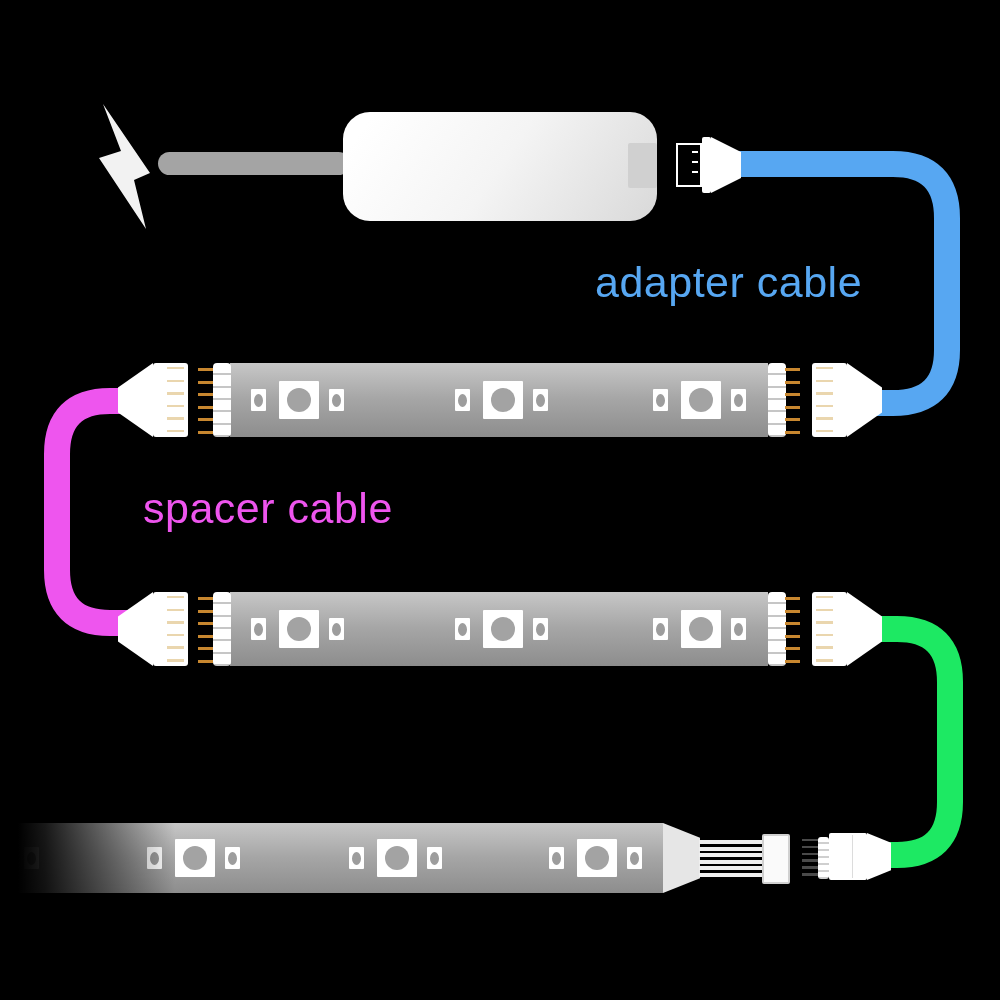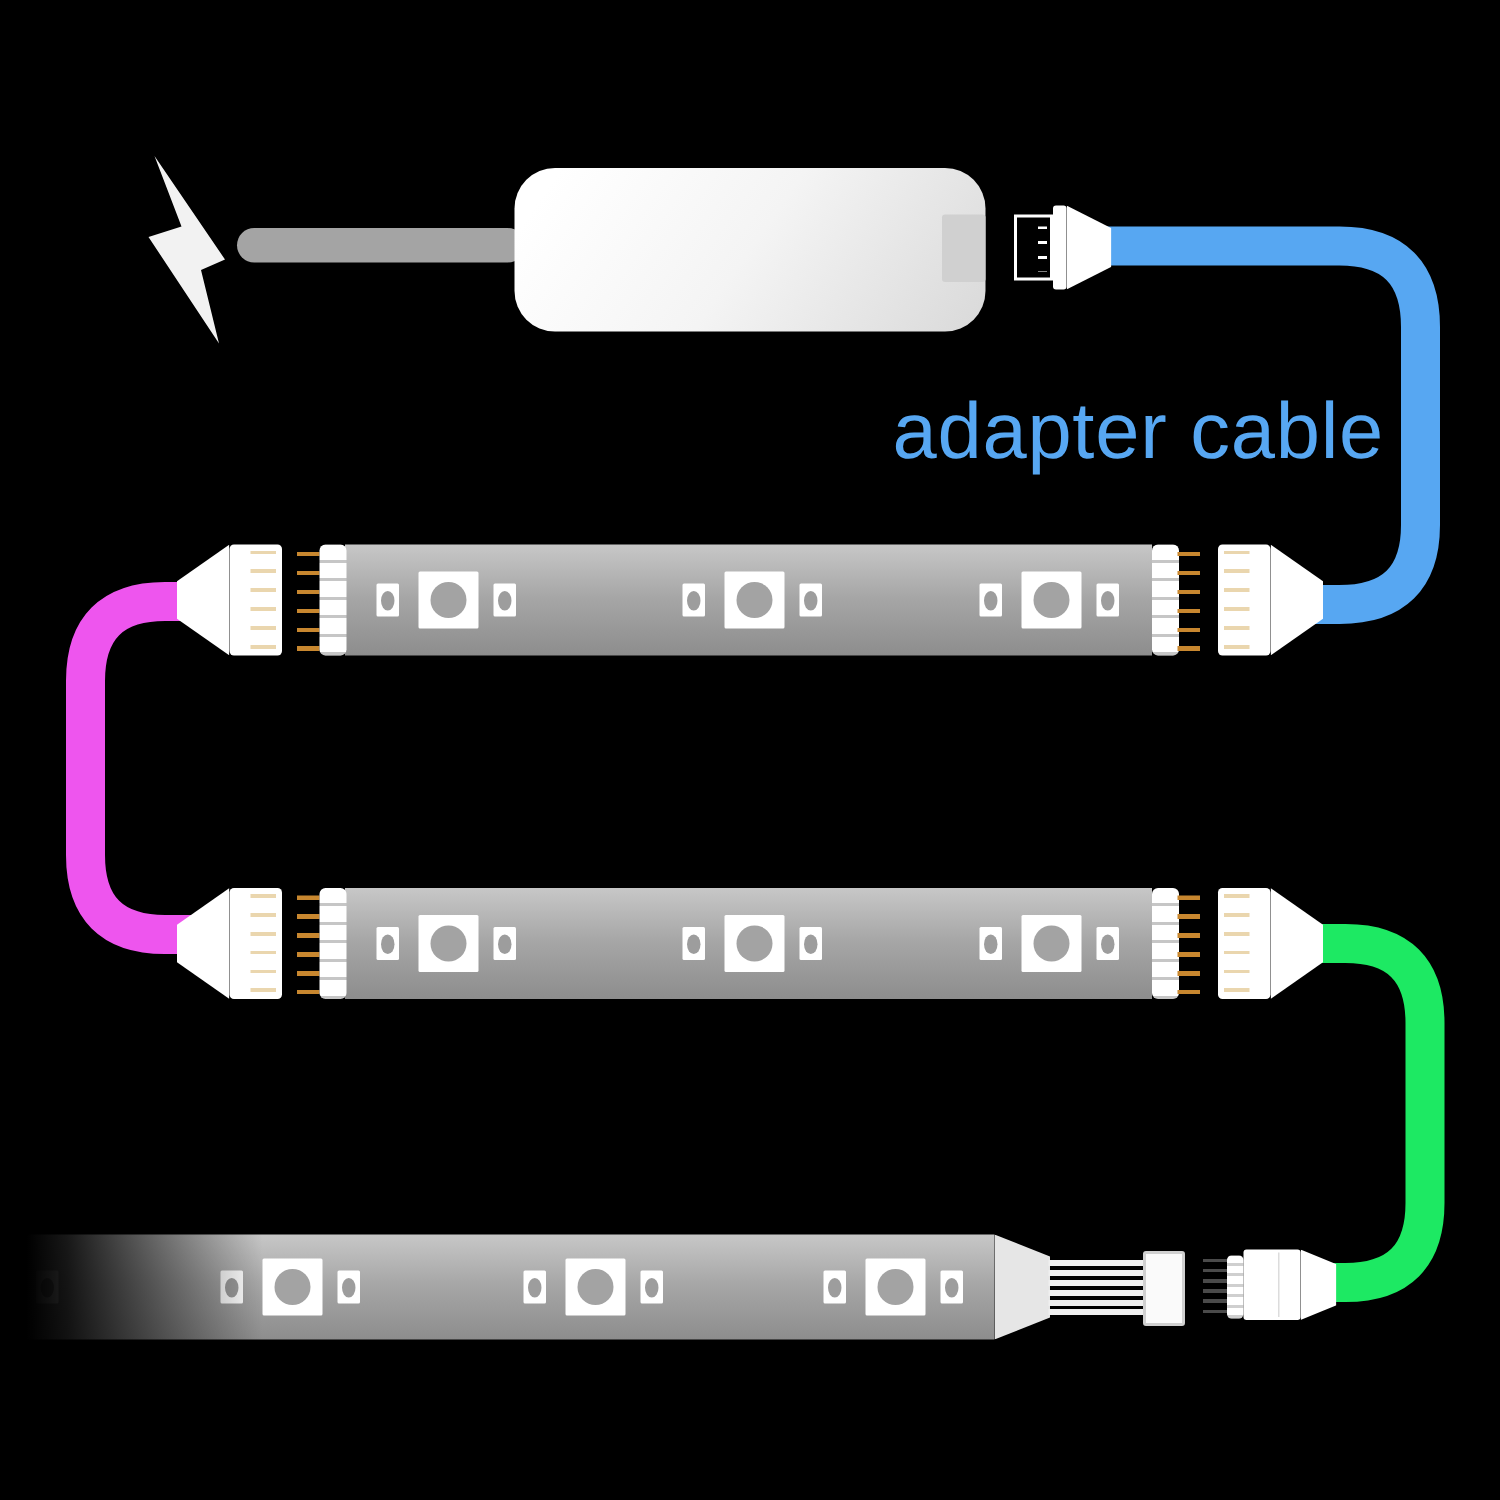--- a/index.html
+++ b/index.html
@@ -1,21 +1,21 @@
 <!DOCTYPE html>
 <html><head>
 <meta charset="utf-8">
 <style>
   html,body{margin:0;padding:0;background:#000;}
   .stage{position:relative;width:1000px;height:1000px;background:#000;overflow:hidden;
          font-family:"Liberation Sans",sans-serif;}
   .layer{position:absolute;left:0;top:0;z-index:1;}
 
   
-  .cable-label{position:absolute;z-index:6;font-size:53px;line-height:1;letter-spacing:.5px;white-space:nowrap;}
+  .cable-label{position:absolute;z-index:6;font-size:43px;line-height:1;letter-spacing:.5px;white-space:nowrap;}
   .lbl-adapter{left:595px;top:261px;}
   .lbl-spacer{left:143px;top:487px;}
   .lbl-conversion{left:533px;top:719px;}
 
   
   .power-cord{position:absolute;left:158px;top:152px;width:192px;height:23px;border-radius:12px;z-index:4;}
   .adapter{position:absolute;left:343px;top:112px;width:314px;height:109px;border-radius:27px;z-index:5;
            background:linear-gradient(125deg,#ffffff 8%,#f4f4f4 50%,#d9d9d9 100%);}
   .adapter-port{position:absolute;left:285px;top:31px;width:29px;height:45px;background:#d0d0d0;border-radius:2px;}
 
@@ -236,13 +236,14 @@
   <div class="hw ribbon"></div>
   <div class="hw block-outline"></div>
   <div class="hw pins-dark"></div>
   <div class="hw nub-block"></div>
   <div class="hw conn-body-sm">
       <div class="divider-sm"></div>
     </div>
   <div class="hw conn-trap-sm"></div>
 
   <div class="cable-label lbl-adapter" style="color: rgb(87, 167, 242);">adapter cable</div>
+  <div class="cable-label lbl-spacer" style="color: rgb(238, 85, 238);">spacer cable</div>
 </div>
 
 </body></html>

